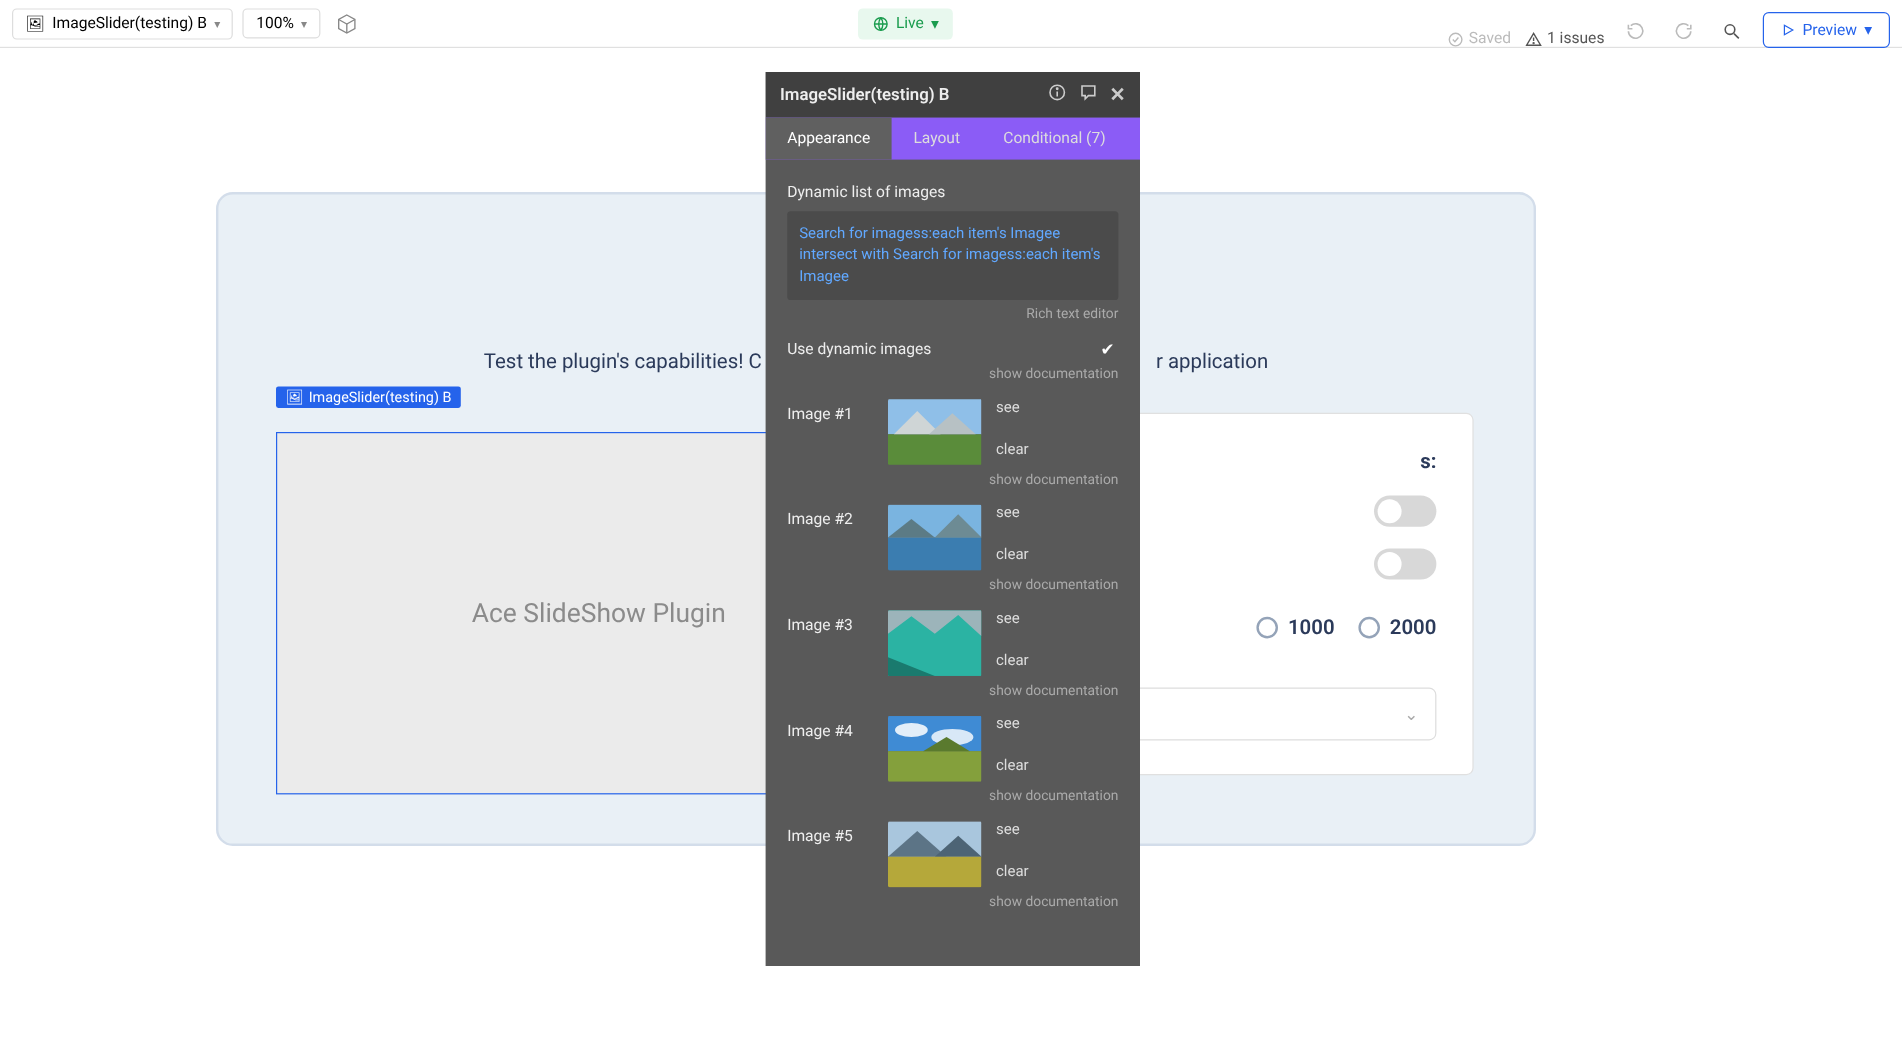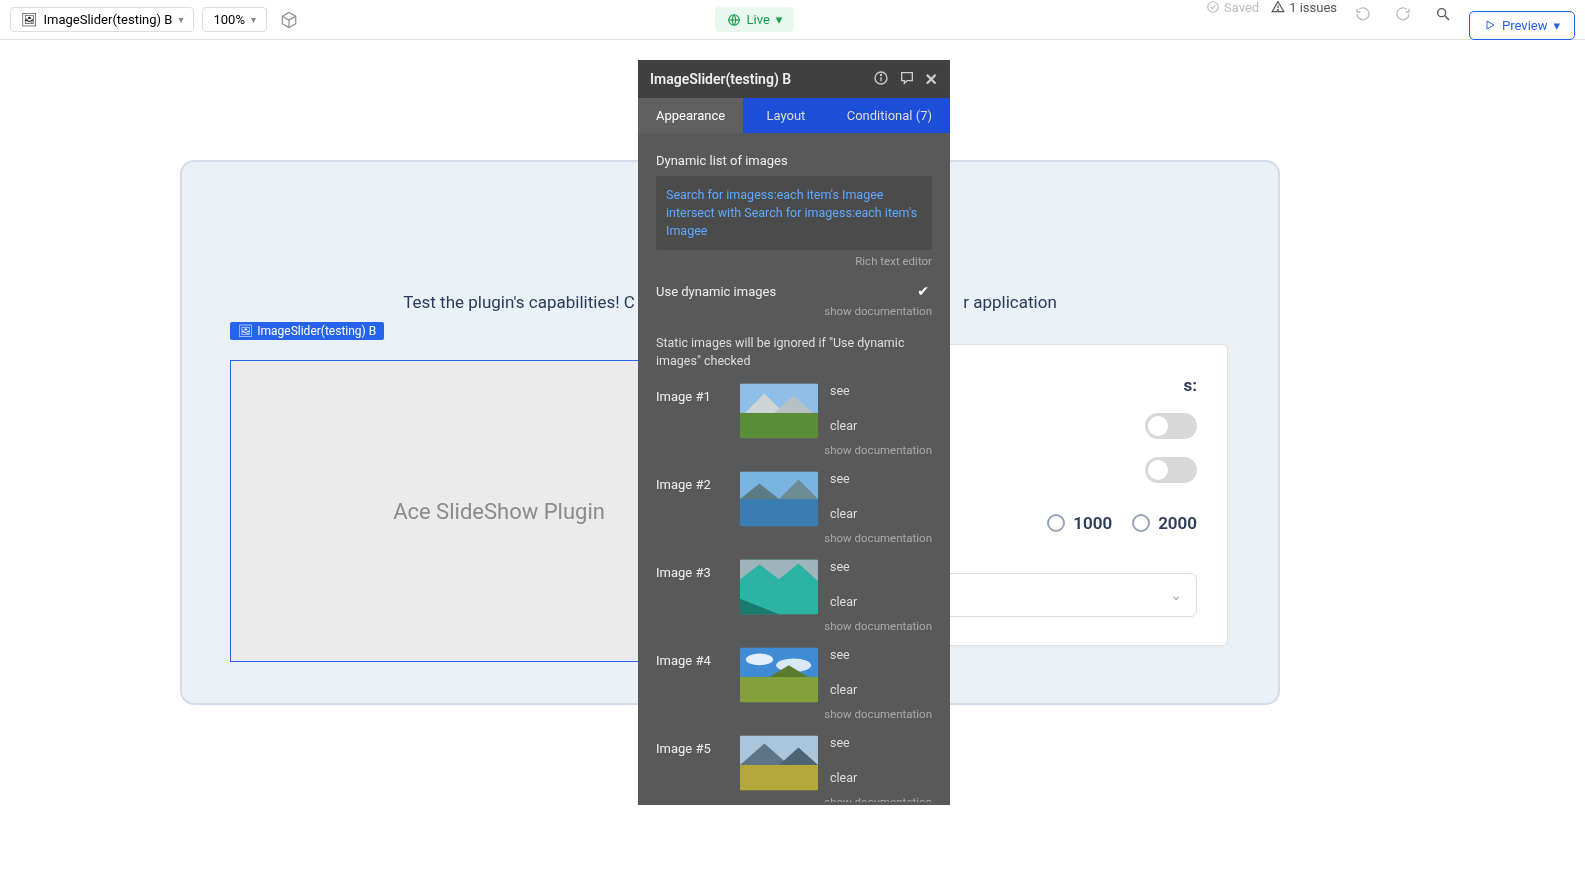--- a/index.html
+++ b/index.html
@@ -1,21 +1,21 @@
 <!DOCTYPE html>
 <html><head>
 <meta charset="utf-8">
 <style>
 * { box-sizing: border-box; margin: 0; padding: 0; }
 body { font-family: -apple-system, BlinkMacSystemFont, "Segoe UI", Roboto, sans-serif; background: #fff; width: 1585px; height: 882px; overflow: hidden; position: relative; }
 
 .toolbar { height: 40px; display: flex; align-items: center; padding: 0 10px; border-bottom: 1px solid #e0e0e0; gap: 8px; }
 .toolbar-left { display: flex; align-items: center; gap: 8px; }
 .toolbar-center { flex: 1; display: flex; justify-content: center; }
-.toolbar-right { display: flex; align-items: flex-start; gap: 12px; }
+.toolbar-right { display: flex; align-items: flex-end; gap: 12px; }
 .dropdown { border: 1px solid #ddd; border-radius: 4px; padding: 4px 10px; font-size: 13px; display: flex; align-items: center; gap: 6px; background: #fff; cursor: pointer; }
 .dropdown .chev { font-size: 10px; color: #888; }
 .icon-btn { width: 28px; height: 28px; display: flex; align-items: center; justify-content: center; cursor: pointer; color: #888; }
 .live-pill { background: #e8f8ee; color: #1a9c4e; border-radius: 4px; padding: 5px 12px; font-size: 13px; display: flex; align-items: center; gap: 6px; cursor: pointer; }
 .saved-text { color: #bbb; font-size: 13px; display: flex; align-items: center; gap: 4px; }
 .issues-pill { color: #555; font-size: 13px; display: flex; align-items: center; gap: 4px; cursor: pointer; }
 .preview-btn { border: 1px solid #2563eb; color: #2563eb; border-radius: 5px; padding: 6px 14px; font-size: 13px; display: flex; align-items: center; gap: 6px; cursor: pointer; margin-top: 11px; }
 
 .canvas-area { width: 100%; height: calc(100% - 40px); background: #fff; position: relative; }
 .page-frame { position: absolute; left: 180px; top: 120px; width: 1100px; height: 545px; border: 2px solid #d3ddea; border-radius: 14px; background: #e9f0f6; }
@@ -34,21 +34,21 @@
 .radio-item { display: flex; align-items: center; gap: 8px; cursor: pointer; }
 .radio-circle { width: 18px; height: 18px; border: 2px solid #94a3b8; border-radius: 50%; }
 .radio-label { font-size: 17px; font-weight: 600; color: #2b3a5a; }
 .settings-select { width: 100%; height: 44px; border: 1px solid #ddd; border-radius: 6px; margin-top: 40px; display: flex; align-items: center; justify-content: space-between; padding: 0 14px; color: #aaa; font-size: 14px; cursor: pointer; }
 
 
 .panel { position: absolute; left: 638px; top: 60px; width: 312px; height: 745px; background: #595959; color: #eee; font-size: 13px; overflow: hidden; }
 .panel-header { background: #404040; height: 38px; display: flex; align-items: center; padding: 0 12px; justify-content: space-between; font-size: 14px; font-weight: 600; }
 .panel-header-right { display: flex; gap: 10px; color: #ccc; }
 .panel-header-right span { cursor: pointer; }
-.panel-tabs { display: flex; background: #1d4ed8; justify-content: space-between; }
+.panel-tabs { display: flex; background: #8b5cf6; }
 .panel-tab { padding: 10px 18px; font-size: 13px; cursor: pointer; color: #ddd; }
 .panel-tab.active { background: #606060; color: #fff; }
 .panel-body { padding: 14px 18px; overflow-y: auto; height: calc(100% - 76px); }
 .panel-label { color: #eee; margin-bottom: 8px; margin-top: 6px; font-size: 13px; }
 .panel-expression { background: #4b4b4b; padding: 10px; border-radius: 3px; color: #61a8ff; font-size: 12.5px; line-height: 1.45; cursor: pointer; }
 .panel-hint-right { text-align: right; color: #aaa; font-size: 11.5px; margin-top: 4px; cursor: pointer; }
 .panel-checkbox-row { display: flex; align-items: center; justify-content: space-between; margin-top: 14px; }
 .panel-check { width: 18px; height: 18px; display: flex; align-items: center; justify-content: center; color: #fff; cursor: pointer; font-size: 14px; }
 .panel-help { color: #ddd; font-size: 12.5px; margin-top: 16px; line-height: 1.4;}
 .image-row { display: flex; align-items: flex-start; gap: 12px; margin-top: 14px; }
@@ -211,21 +211,20 @@
     <div class="panel-label">Dynamic list of images</div>
     <div class="panel-expression">Search for imagess:each item's Imagee intersect with Search for imagess:each item's Imagee</div>
     <div class="panel-hint-right">Rich text editor</div>
 
     <div class="panel-checkbox-row">
       <span>Use dynamic images</span>
       <span class="panel-check">✔</span>
     </div>
     <div class="panel-hint-right">show documentation</div>
 
-    <div class="panel-help">Static images will be ignored if "Use dynamic images" checked</div>
 
     <div id="image-rows">
         <div class="image-row">
       <div class="image-row-left">Image #1</div>
       <div class="image-thumb">
             <svg class="thumb-img" viewBox="0 0 80 56">
               <rect width="80" height="30" fill="#8fbfe8"></rect>
               <rect y="30" width="80" height="26" fill="#5a8c3a"></rect>
               <polygon points="5,30 25,10 45,30" fill="#cfd5d6"></polygon>
               <polygon points="35,30 55,12 75,30" fill="#b7c1c4"></polygon>

